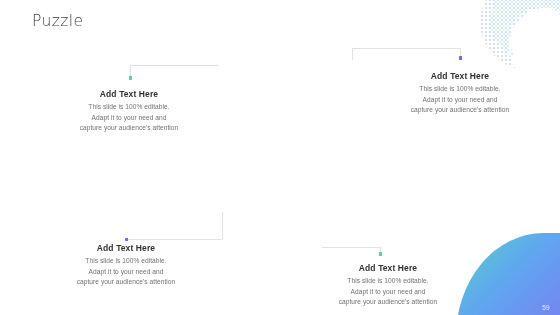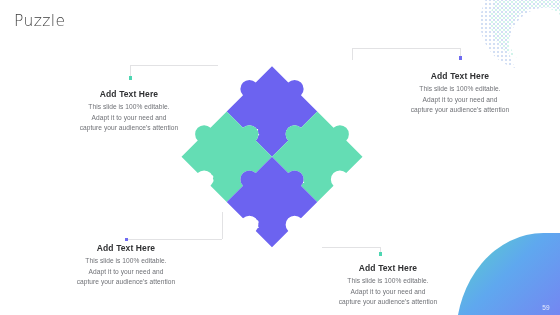--- a/index.html
+++ b/index.html
@@ -15,21 +15,21 @@
     position: relative;
     width: 560px;
     height: 315px;
     background: #ffffff;
     overflow: hidden;
   }
 
   
   #slide-title {
     position: absolute;
-    left: 14px;
+    left: 32px;
     top: 12px;
     font-size: 15.5px;
     font-weight: 300;
     letter-spacing: 0.4px;
     color: #3d3d3d;
     font-family: "DejaVu Sans", sans-serif;
   }
 
   
   .deco {
@@ -170,94 +170,20 @@
     <div class="conn-line conn-v" style="left:222px; top:212px; height:27px;"></div>
     <div class="conn-dot dot-purple" style="left:124.5px; top:237.5px;"></div>
   </div>
 
   <div class="conn">
     <div class="conn-line conn-h" style="left:322px; top:247px; width:58px;"></div>
     <div class="conn-line conn-v" style="left:380px; top:247px; height:6px;"></div>
     <div class="conn-dot dot-teal" style="left:378.5px; top:252px;"></div>
   </div>
 
-  <div id="puzzle-wrap">
-    <svg id="puzzle-svg" viewBox="0 0 192 196" xmlns="http://www.w3.org/2000/svg" aria-hidden="true">
-      <g transform="rotate(45 96 98)">
-
-        <g>
-          <path d="M34,36
-                   h23
-                   a9,9 0 1 1 18,0
-                   h23
-                   v23
-                   a9,9 0 1 0 0,18
-                   v23
-                   h-23
-                   a9,9 0 1 0 -18,0
-                   h-23
-                   v-23
-                   a9,9 0 1 1 0,-18
-                   z" fill="#6c63f0"></path>
-          <text class="piece-num" x="68" y="101" text-anchor="middle" transform="rotate(-45 68 97)">04</text>
-        </g>
-
-        <g>
-          <path d="M98,36
-                   h23
-                   a9,9 0 1 1 18,0
-                   h23
-                   v23
-                   a9,9 0 1 0 0,18
-                   v23
-                   h-23
-                   a9,9 0 1 0 -18,0
-                   h-23
-                   v-23
-                   a9,9 0 1 1 0,-18
-                   z" fill="#64ddb4"></path>
-          <text class="piece-num" x="132" y="101" text-anchor="middle" transform="rotate(-45 132 97)">01</text>
-        </g>
-
-        <g>
-          <path d="M34,100
-                   h23
-                   a9,9 0 1 1 18,0
-                   h23
-                   v23
-                   a9,9 0 1 0 0,18
-                   v23
-                   h-23
-                   a9,9 0 1 0 -18,0
-                   h-23
-                   v-23
-                   a9,9 0 1 1 0,-18
-                   z" fill="#64ddb4"></path>
-          <text class="piece-num" x="68" y="165" text-anchor="middle" transform="rotate(-45 68 161)">03</text>
-        </g>
-
-        <g>
-          <path d="M98,100
-                   h23
-                   a9,9 0 1 1 18,0
-                   h23
-                   v23
-                   a9,9 0 1 0 0,18
-                   v23
-                   h-23
-                   a9,9 0 1 0 -18,0
-                   h-23
-                   v-23
-                   a9,9 0 1 1 0,-18
-                   z" fill="#6c63f0"></path>
-          <text class="piece-num" x="132" y="165" text-anchor="middle" transform="rotate(-45 132 161)">02</text>
-        </g>
-      </g>
-    </svg>
-  </div>
 
   <div class="callout" id="callout-01">
     <p class="callout-title">Add Text Here</p>
     <p class="callout-body">
       <span>This slide is 100% editable.</span><br>
       <span>Adapt it to your need and</span><br>
       <span>capture your audience's attention</span>
     </p>
   </div>
 

